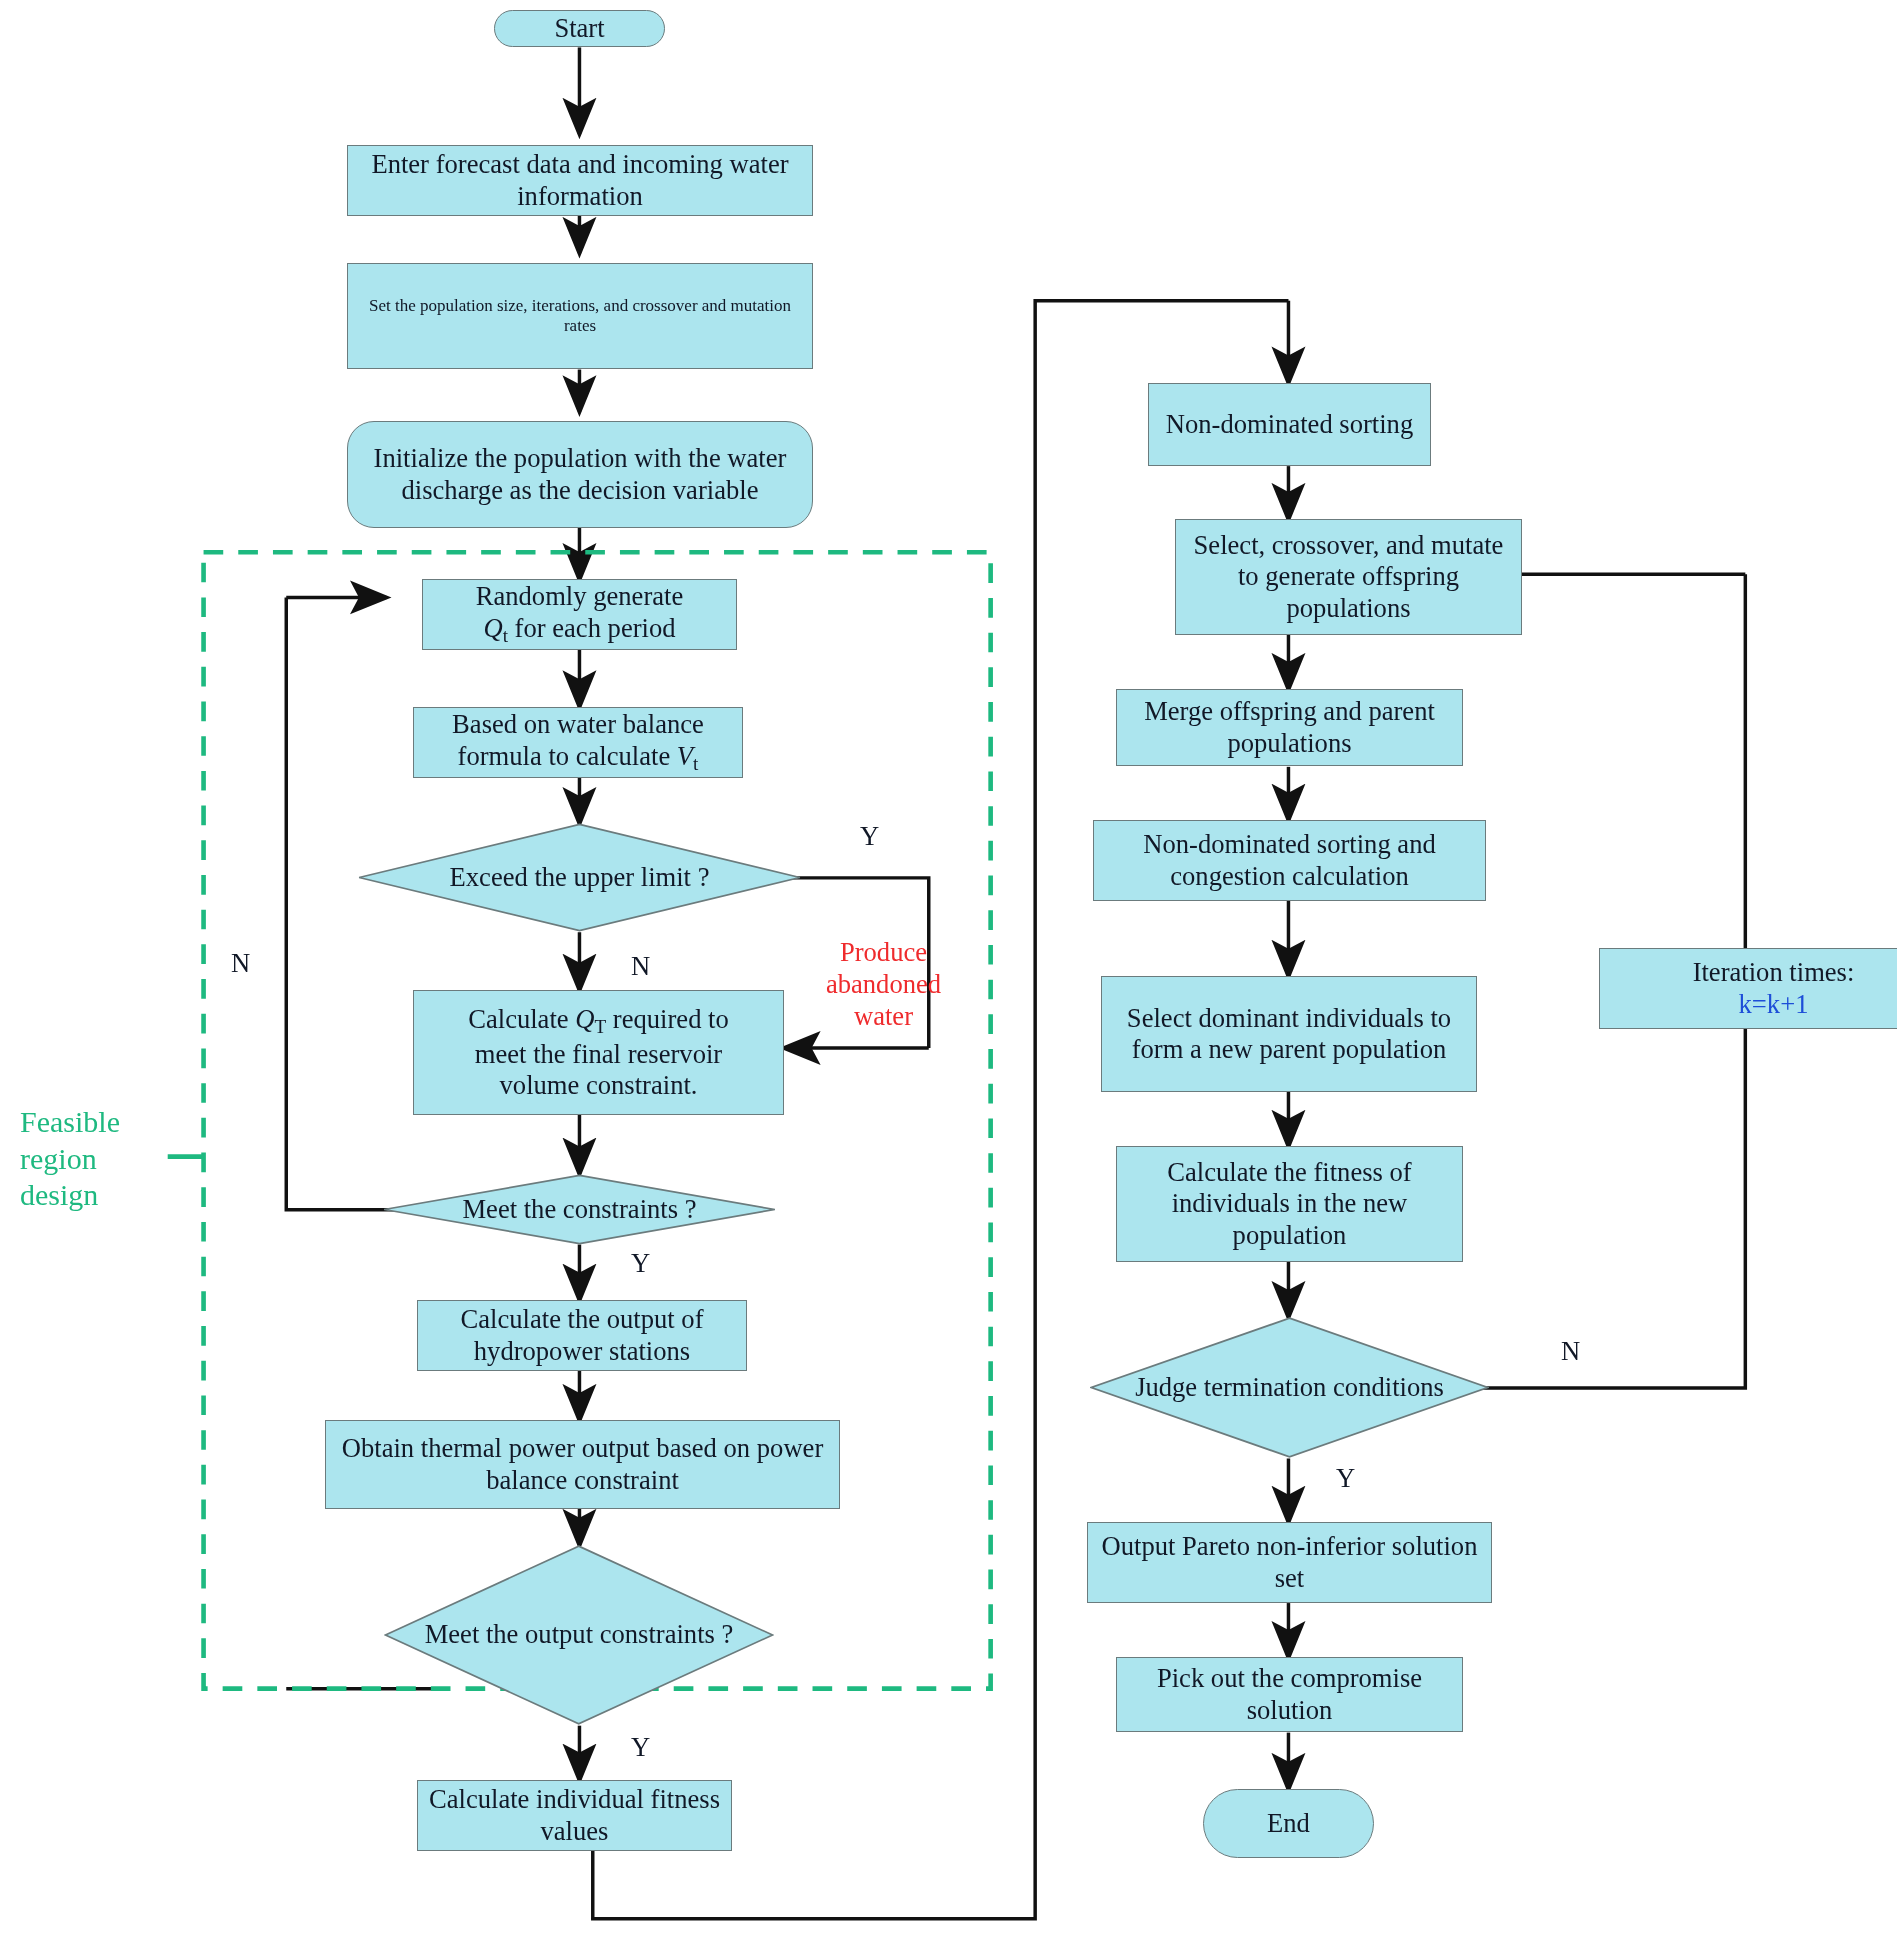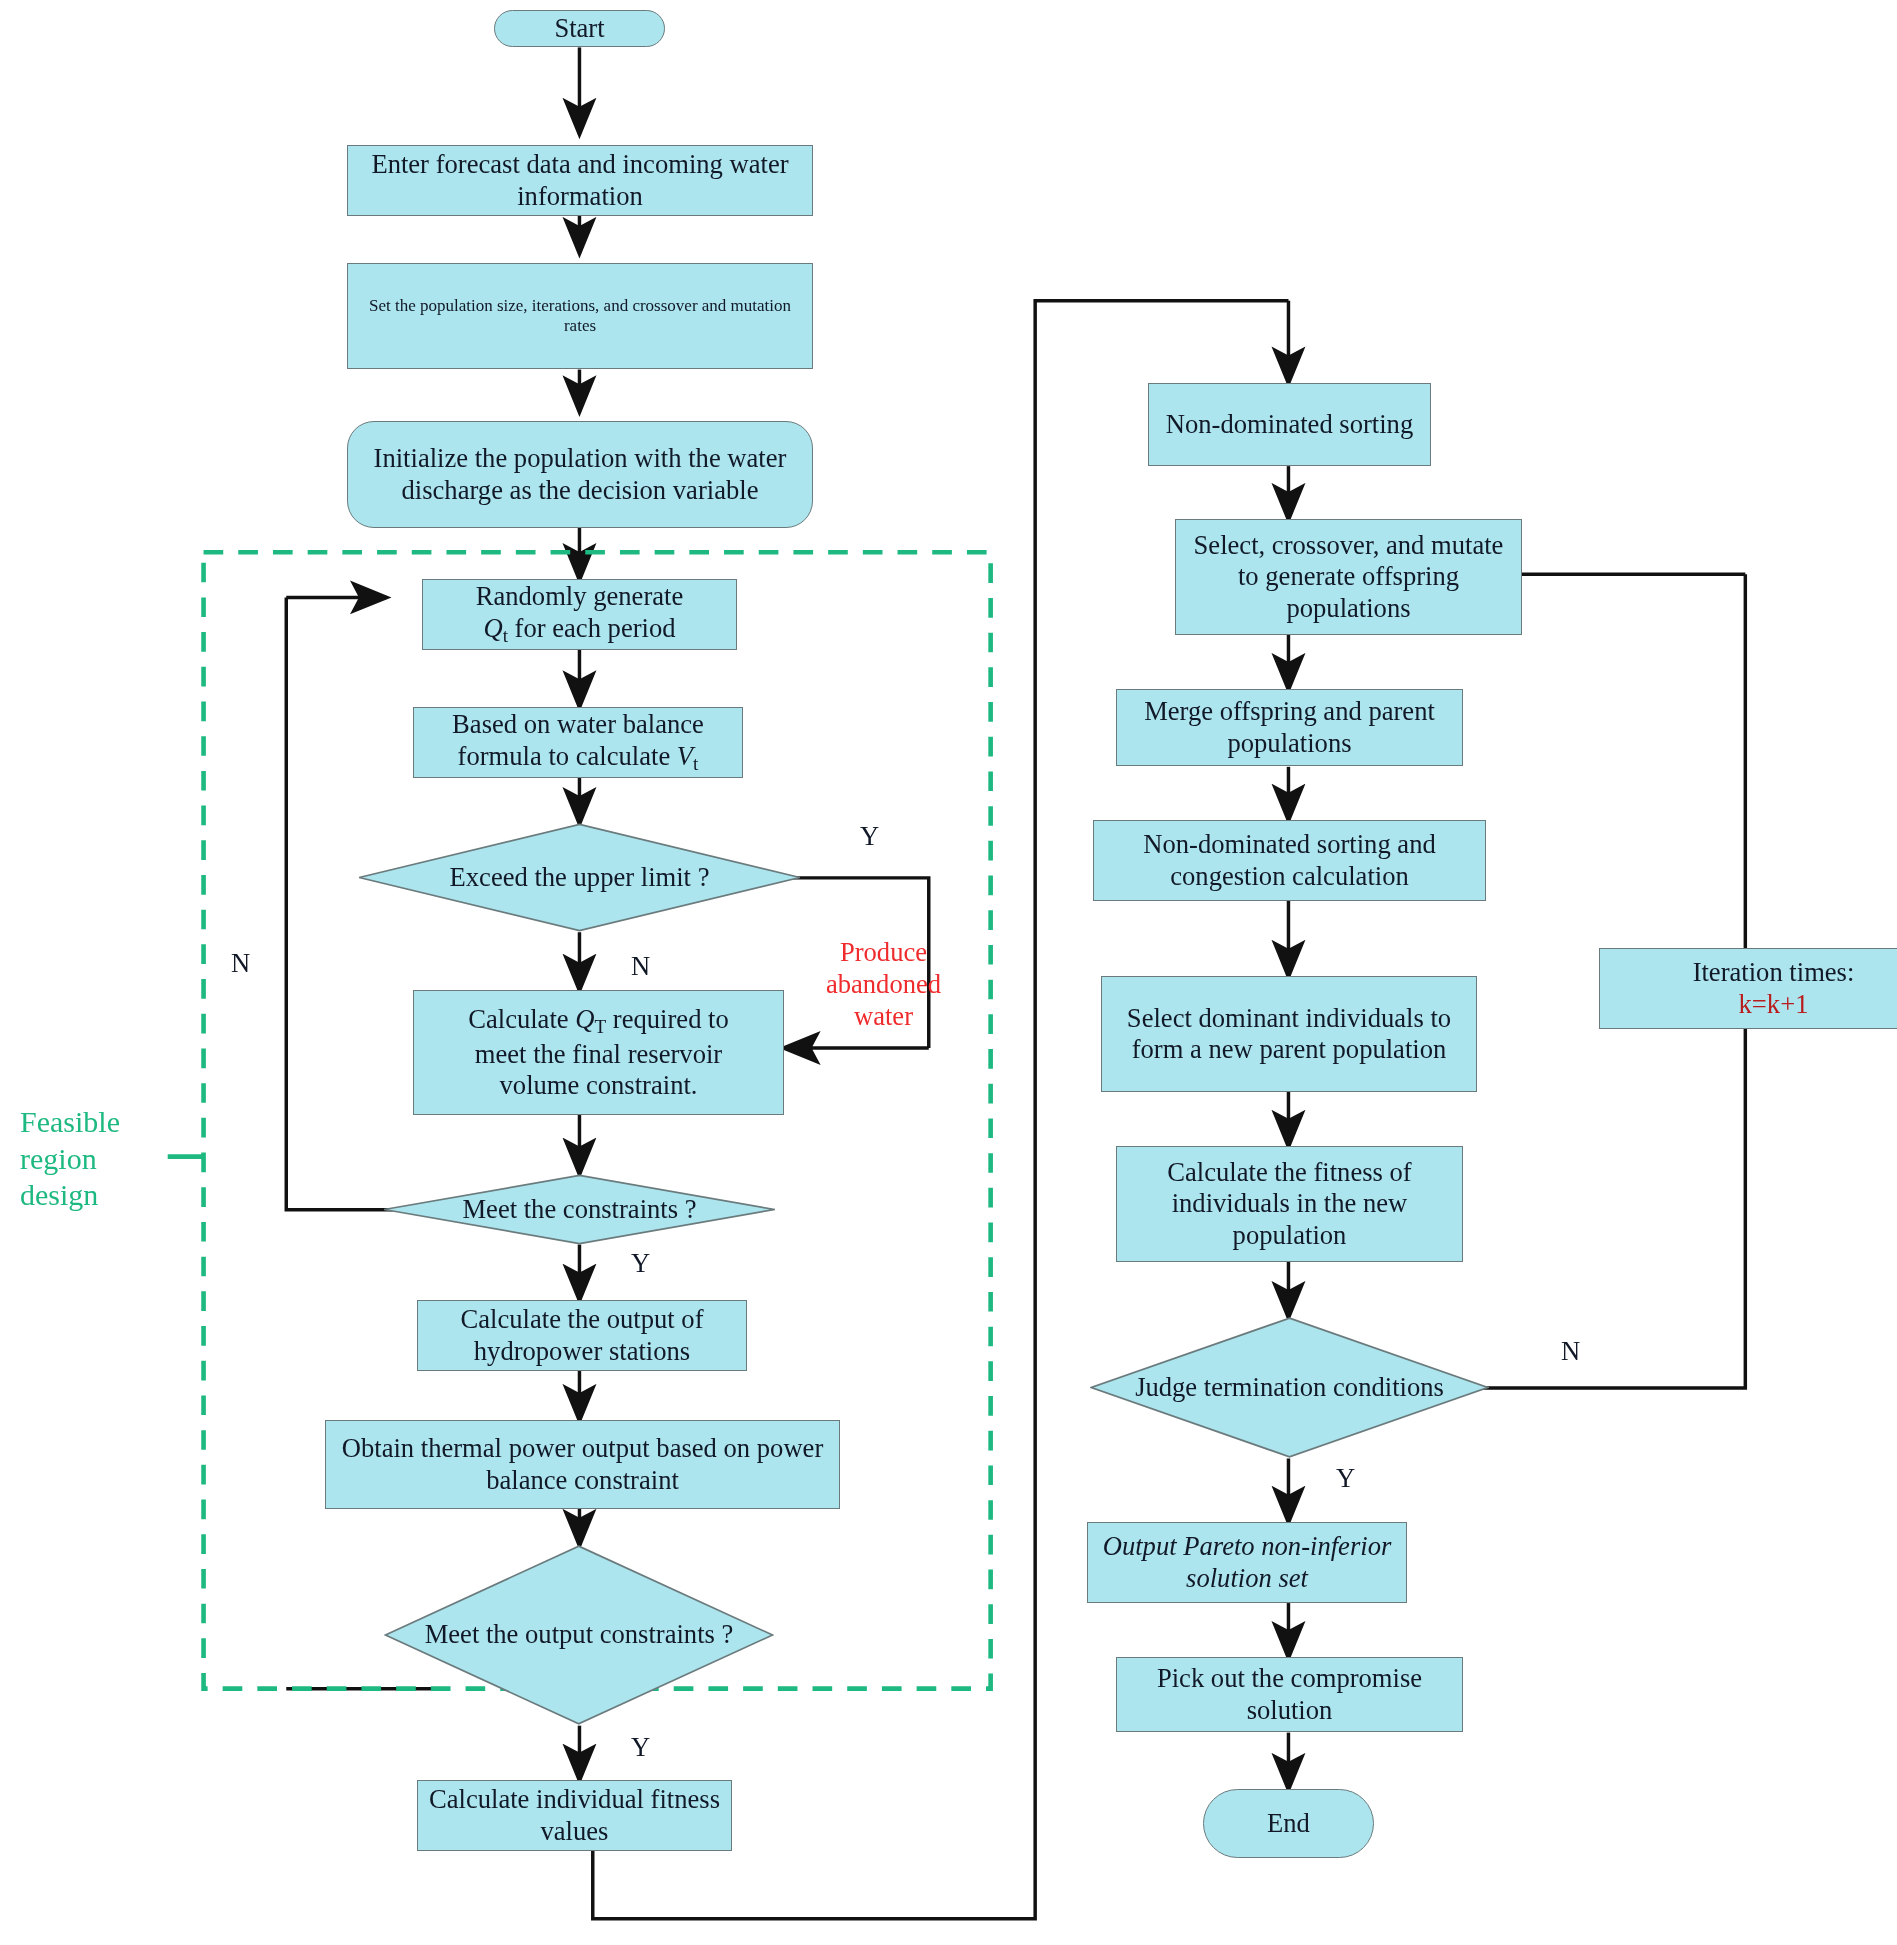--- a/index.html
+++ b/index.html
@@ -8,21 +8,21 @@
   svg.layer{position:absolute;left:0;top:0;width:1898px;height:1946px;pointer-events:none;}
   .node{position:absolute;box-sizing:border-box;display:flex;align-items:center;justify-content:center;text-align:center;
         background:#ace5ee;border:1.7px solid #6b7b7d;color:#111827;line-height:1.18;}
   .proc{ }
   .term{border-radius:52px;}
   .diamond-wrap{position:absolute;display:flex;align-items:center;justify-content:center;text-align:center;color:#111827;line-height:1.18;}
   .diamond-wrap .dlabel{position:relative;z-index:2;padding:0 23px;}
   .flabel{position:absolute;color:#111827;line-height:1.15;}
   .redlabel{position:absolute;color:#ef2b2d;line-height:1.2;text-align:center;}
   .greenlabel{position:absolute;color:#1eb980;line-height:1.22;text-align:left;}
-  .red{color:#b91c1c;}
+  .red{color:#1d4ed8;}
   .sub{font-size:0.72em;vertical-align:-0.28em;font-style:normal;}
   .it{font-style:italic;}
 </style>
 </head>
 <body>
 
 <div id="stage">
 
   <svg class="layer" viewBox="0 0 3282 3365">
     <defs>
@@ -197,21 +197,21 @@
     <span class="dlabel">Judge termination conditions</span>
   </div>
 
   <div class="node proc" style="left:1599px;top:948px;width:349px;height:81px;font-size:26.6px;padding:0 5.8px;">
     <span>
       <span>Iteration times:</span><br>
       <span class="red">k=k+1</span>
     </span>
   </div>
 
-  <div class="node proc" style="left:1087px;top:1522px;width:320px;height:81px;font-size:26.6px;padding:0 5.8px;font-style:italic;">
+  <div class="node proc" style="left:1087px;top:1522px;width:405px;height:81px;font-size:26.6px;padding:0 5.8px;">
     <span>Output Pareto non-inferior solution set</span>
   </div>
 
   <div class="node proc" style="left:1116px;top:1657px;width:347px;height:75px;font-size:26.6px;padding:0 5.8px;">
     <span>Pick out the compromise solution</span>
   </div>
 
   <div class="node term" style="left:1203px;top:1789px;width:171px;height:69px;font-size:26.6px;">
     <span>End</span>
   </div>

